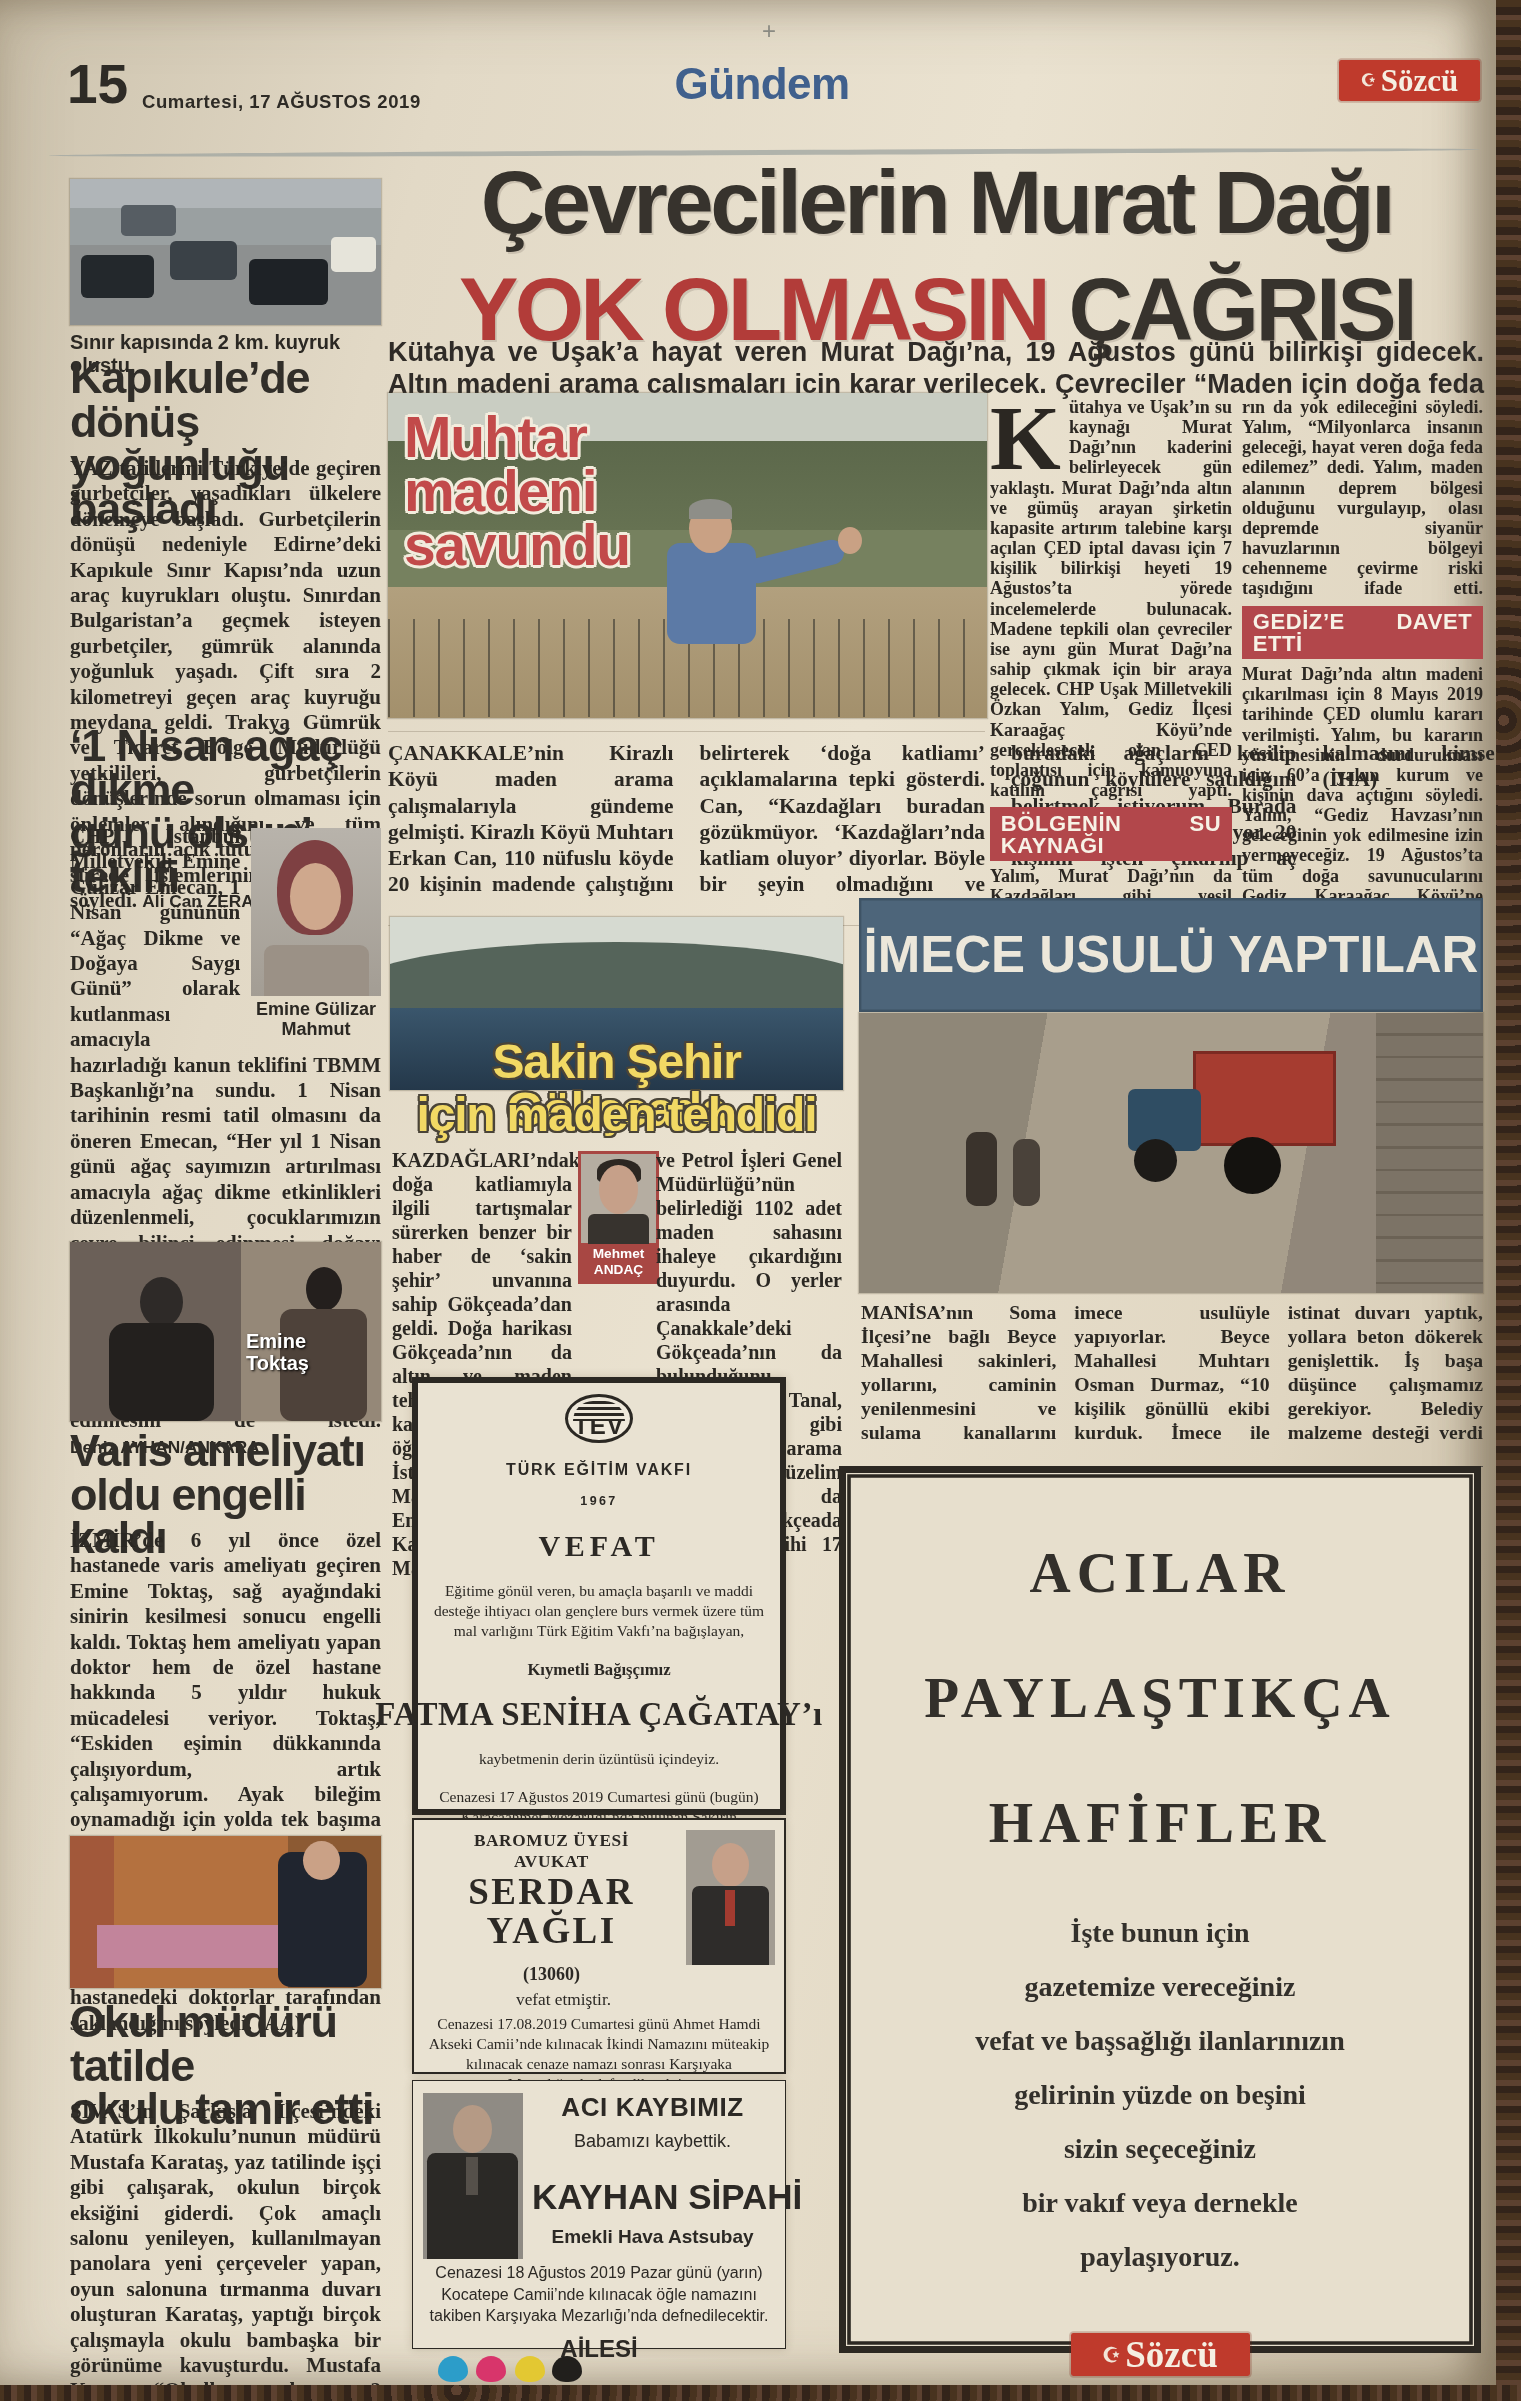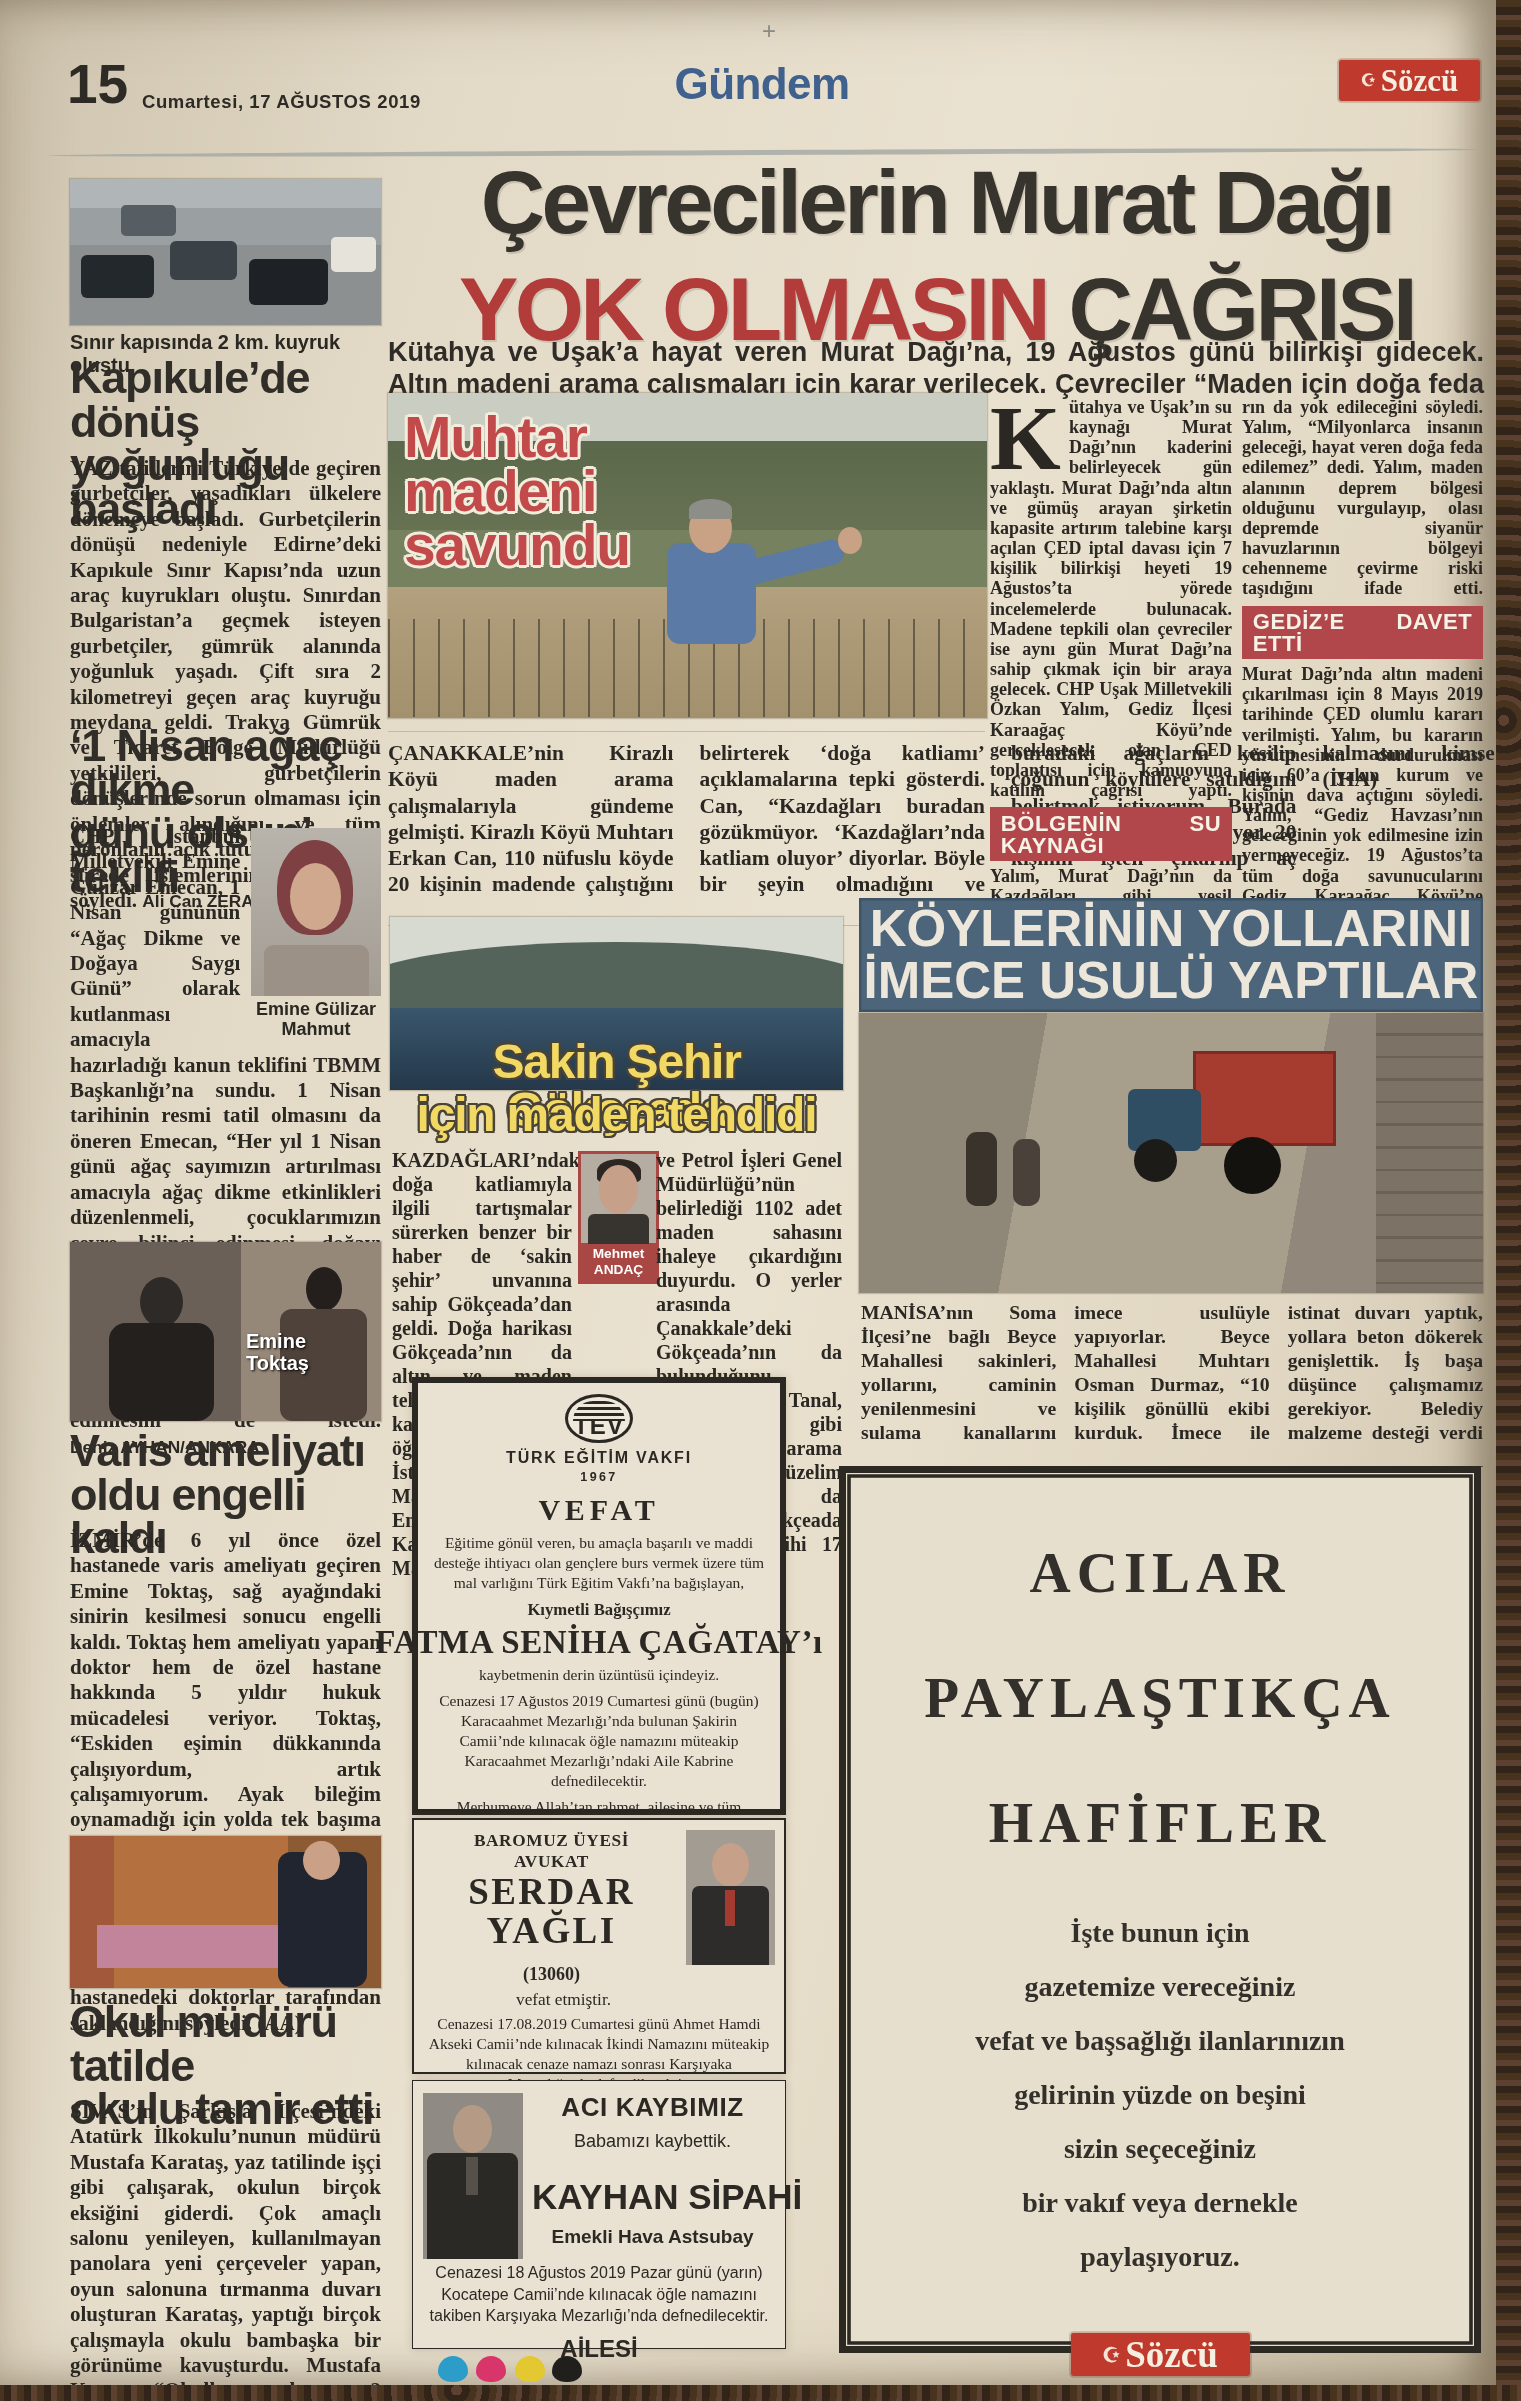--- a/index.html
+++ b/index.html
@@ -136,21 +136,21 @@
   .emebox{float:right;width:130px;margin:3.6px 0 4.8px 10.7px;text-align:center}
   .emebox .img{height:168px;background:linear-gradient(#b8b3ab,#a39d94);position:relative}
   .emebox .img .hair{left:26px;top:12px;width:76px;height:95px;background:#7e4042;border-radius:50% 50% 42% 42%}
   .emebox .img .face{left:39px;top:35px;width:51px;height:67px;background:#cfa88d;border-radius:50%}
   .emebox .img .tors{left:13px;top:117px;width:105px;height:51px;background:#9b9186;border-radius:9.5px 9.5px 0 0}
   .emebox .nm{font:bold 18px/1.1 "Liberation Sans",sans-serif;margin-top:4.8px}
 
   
   .obit{position:absolute;background:#e9e2d2;box-shadow:0 0 8.3px rgba(70,55,30,.2)}
   .tev{left:412px;top:1377px;width:374px;height:438px;border:6px solid #2b2823;text-align:center;
-       display:flex;flex-direction:column;align-items:center;padding:10.7px 15.5px;box-sizing:border-box;gap:6px}
+       display:flex;flex-direction:column;align-items:center;padding:10.7px 15.5px;box-sizing:border-box;gap:18px}
   .tevlogo{width:62px;height:62px;border-radius:50%;border:3px solid #2b2823;position:relative;background:#efe9db;
      display:flex;align-items:center;justify-content:center}
   .tevlogo .stripes{position:absolute;left:4.8px;top:4.8px;right:4.8px;height:20px;border-radius:36px 36px 0 0;
      background:repeating-linear-gradient(#2b2823 0 3px,#efe9db 3px 6px)}
   .tevlogo .txt{font:bold 24px "Liberation Sans",sans-serif;color:#2b2823;margin-top:15.5px;letter-spacing:1.2px}
   .tev .org{font:bold 16px "Liberation Sans",sans-serif;letter-spacing:1.8px}
   .tev .yr{font:bold 12.5px "Liberation Sans",sans-serif;letter-spacing:2.4px;margin-top:-3.6px}
   .tev .vefat{font:bold 30px "Liberation Serif",serif;letter-spacing:4.8px;margin-top:3.6px}
   .tev .p{font:15.5px/1.3 "Liberation Serif",serif}
   .tev .pb{font:bold 16.7px "Liberation Serif",serif}
@@ -312,21 +312,20 @@
     <div class="img">
       <i class="shape hairb"></i>
       <i class="shape head"></i>
       <i class="shape tors"></i>
     </div>
     <div class="nm"><span>Mehmet</span><br><span>ANDAÇ</span></div>
   </div>
   <div class="abs gcol gcol2">ve Petrol İşleri Genel Müdürlüğü’nün belirlediği 1102 adet maden sahasını ihaleye çıkardığını duyurdu. O yerler arasında Çanakkale’deki Gökçeada’nın da bulunduğunu belirten Tanal, “Kazdağları gibi maden arama sevdasıyla güzelim Gökçeada’ya da kıyacaklar. Gökçeada için ihale tarihi 17 Eylül” dedi.</div>
 
   <div class="abs ibanner">
-    <div>KÖYLERİNİN YOLLARINI</div>
     <div>İMECE USULÜ YAPTILAR</div>
   </div>
   <div class="ph" id="ip">
     <i class="shape wall"></i>
     <i class="shape trl"></i>
     <i class="shape trc"></i>
     <i class="shape w1"></i>
     <i class="shape w2"></i>
     <i class="shape p1"></i>
     <i class="shape p2"></i>

